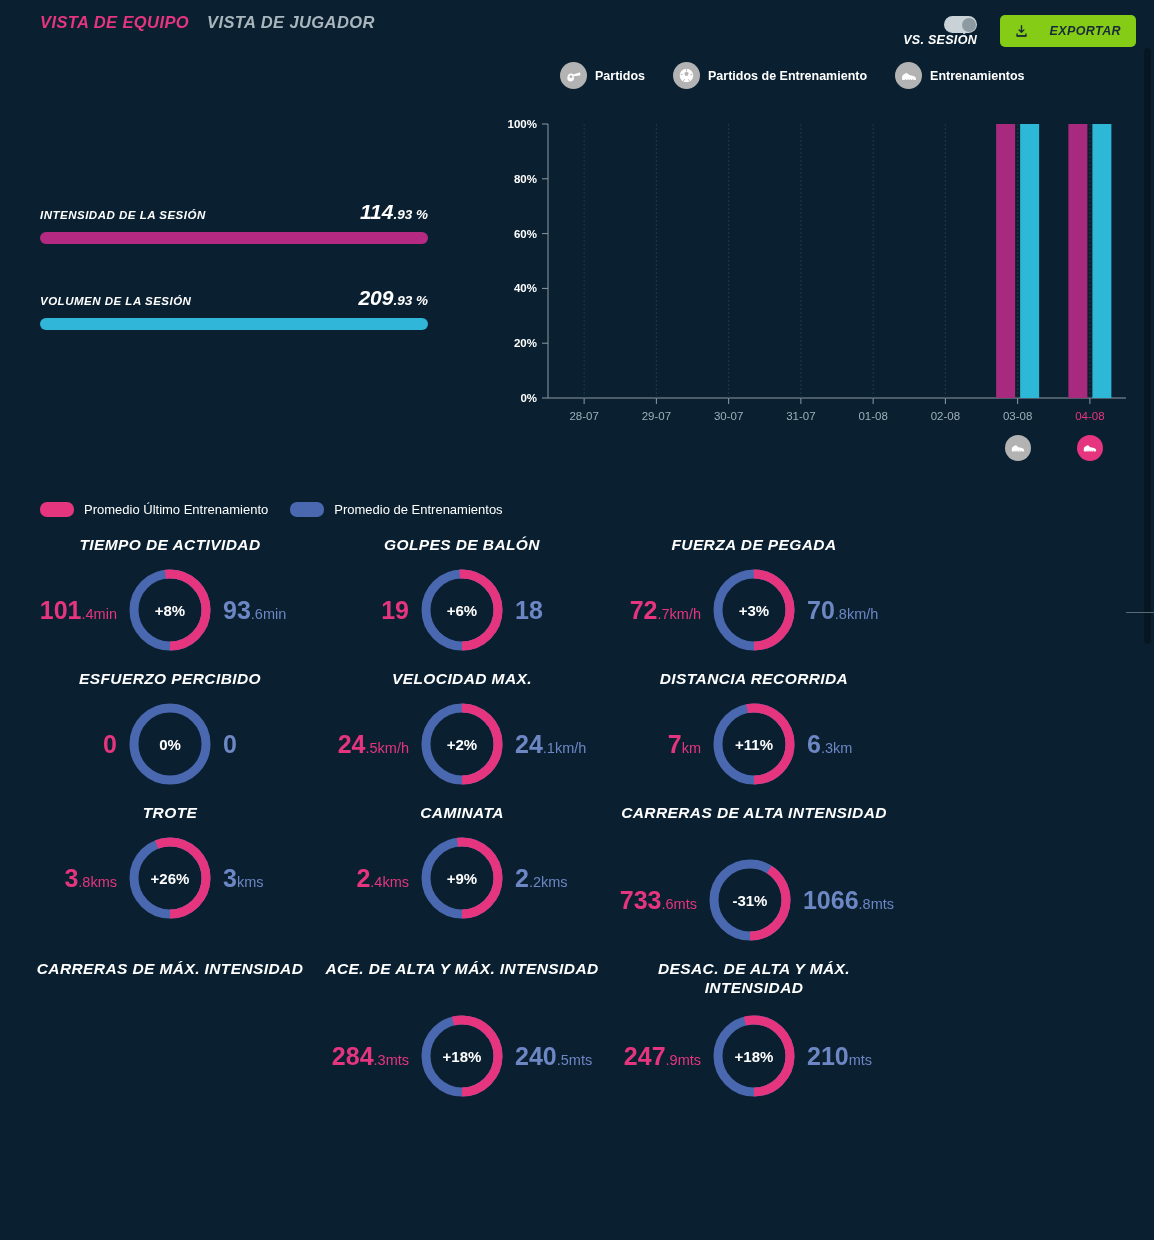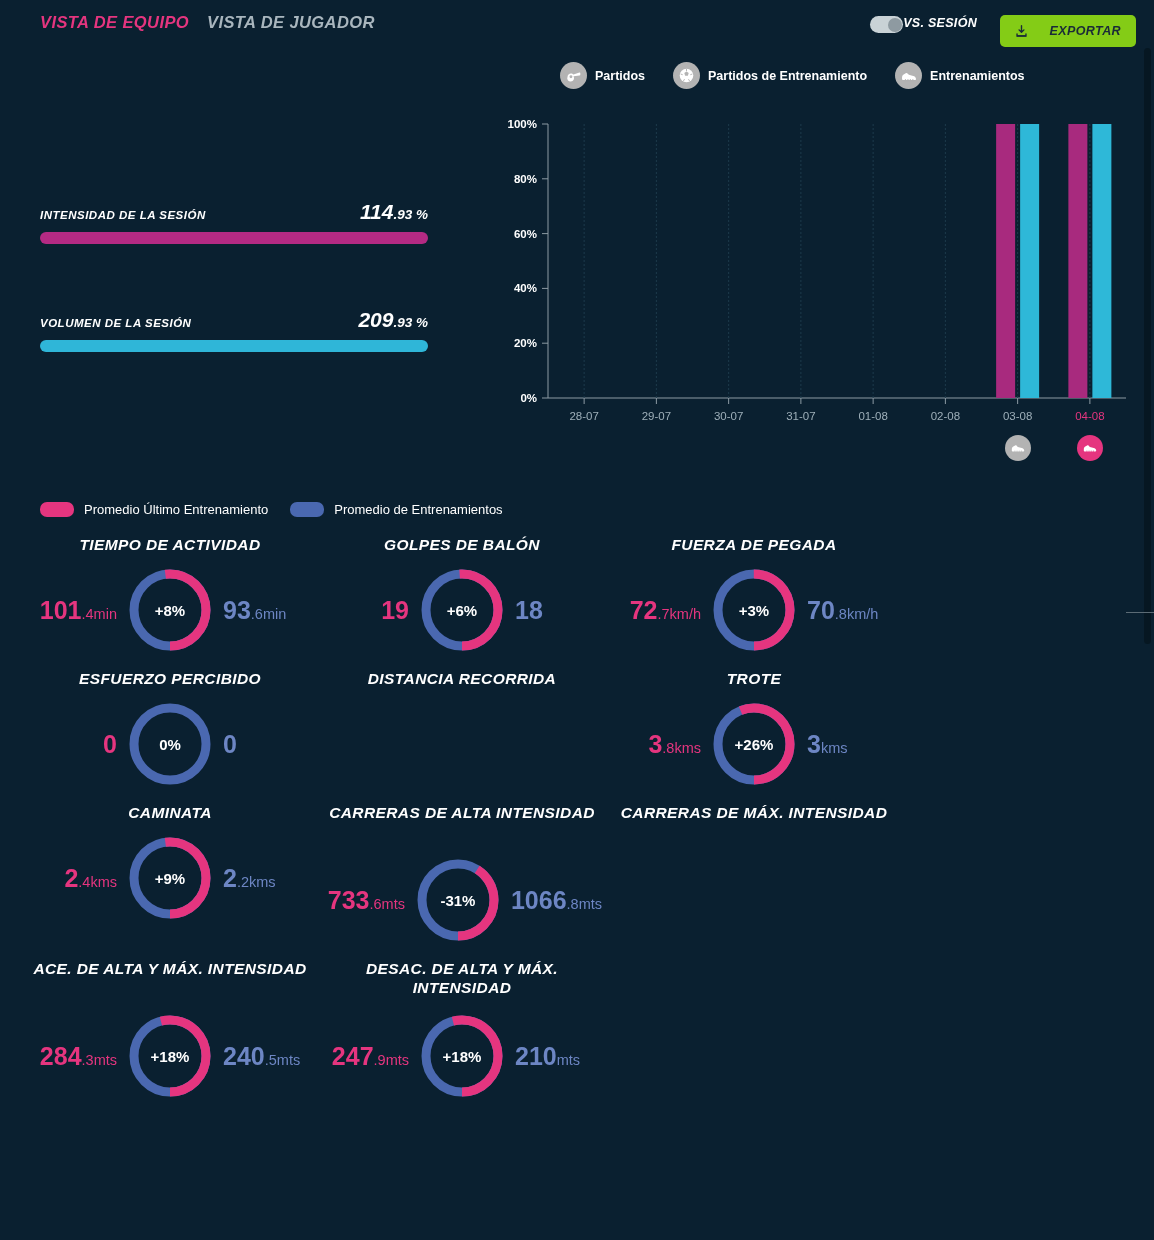--- a/index.html
+++ b/index.html
@@ -30,21 +30,21 @@
   .view-tab {
     font-size: 16.5px; font-weight: bold; font-style: italic;
     letter-spacing: 0.4px; cursor: pointer;
     font-family: "Liberation Sans", sans-serif;
   }
   .view-tab.active { color: #e5357f; }
   .view-tab.inactive { color: #a9b6be; }
 
   .toggle-wrap {
     position: absolute; right: 177px; top: 16px;
-    display: flex; align-items: flex-start; cursor: pointer;
+    display: flex; align-items: flex-end; cursor: pointer; flex-direction: column;
   }
   .toggle {
     width: 33px; height: 17px; border-radius: 9px;
     background: #c9d2d6; position: relative;
   }
   .toggle .knob {
     position: absolute; top: 1.5px; right: 1.5px;
     width: 14px; height: 14px; border-radius: 50%;
     background: #8e9aa1;
   }
@@ -74,21 +74,21 @@
     width: 27px; height: 27px; border-radius: 50%;
     background: #b3b3b3;
     display: flex; align-items: center; justify-content: center;
   }
   .cl-text { color: #ffffff; font-size: 12.5px; font-weight: bold; }
 
   
   .left-metrics {
     position: absolute; left: 40px; top: 200px; width: 388px;
   }
-  .metric-block { margin-bottom: 64px; }
+  .metric-block { margin-bottom: 42px; }
   .metric-head {
     display: flex; align-items: baseline; justify-content: space-between;
     margin-bottom: 8px;
   }
   .metric-label {
     color: #ffffff; font-size: 11.5px; font-weight: bold;
     font-style: italic; letter-spacing: 0.5px;
   }
   .metric-value {
     color: #ffffff; font-style: italic;
@@ -391,21 +391,46 @@
           <div class="donut">
             <svg width="94" height="94" viewBox="0 0 94 94">
               <circle cx="47" cy="47" r="36" fill="none" stroke="#4a68b0" stroke-width="9"></circle>
             </svg>
             <div class="donut-center">0%</div>
           </div>
           <div class="side-val right"><span class="num">0</span><span class="unit"></span></div>
         </div>
       </div>
       <div class="card">
+        <div class="card-title">VELOCIDAD MAX.</div>
+        <div class="card-body">
+          <div class="side-val left"><span class="num">24</span><span class="unit">.5km/h</span></div>
+          <div class="donut">
+            <svg width="94" height="94" viewBox="0 0 94 94">
+              <circle cx="47" cy="47" r="36" fill="none" stroke="#4a68b0" stroke-width="9"></circle>
+              <circle cx="47" cy="47" r="36" fill="none" stroke="#e5357f" stroke-width="9" stroke-dasharray="113.09733552923255 226.1946710584651" transform="rotate(-90 47 47) scale(-1,1) translate(-94,0)"></circle>
+            </svg>
+            <div class="donut-center">+2%</div>
+          </div>
+          <div class="side-val right"><span class="num">24</span><span class="unit">.1km/h</span></div>
+        </div>
+      </div>
+      <div class="card">
         <div class="card-title">DISTANCIA RECORRIDA</div>
+        <div class="card-body">
+          <div class="side-val left"><span class="num">7</span><span class="unit">km</span></div>
+          <div class="donut">
+            <svg width="94" height="94" viewBox="0 0 94 94">
+              <circle cx="47" cy="47" r="36" fill="none" stroke="#4a68b0" stroke-width="9"></circle>
+              <circle cx="47" cy="47" r="36" fill="none" stroke="#e5357f" stroke-width="9" stroke-dasharray="119.88317566098651 226.1946710584651" transform="rotate(-90 47 47) scale(-1,1) translate(-94,0)"></circle>
+            </svg>
+            <div class="donut-center">+11%</div>
+          </div>
+          <div class="side-val right"><span class="num">6</span><span class="unit">.3km</span></div>
+        </div>
       </div>
       <div class="card">
         <div class="card-title">TROTE</div>
         <div class="card-body">
           <div class="side-val left"><span class="num">3</span><span class="unit">.8kms</span></div>
           <div class="donut">
             <svg width="94" height="94" viewBox="0 0 94 94">
               <circle cx="47" cy="47" r="36" fill="none" stroke="#4a68b0" stroke-width="9"></circle>
               <circle cx="47" cy="47" r="36" fill="none" stroke="#e5357f" stroke-width="9" stroke-dasharray="126.66901579274047 226.1946710584651" transform="rotate(-90 47 47) scale(-1,1) translate(-94,0)"></circle>
             </svg>

